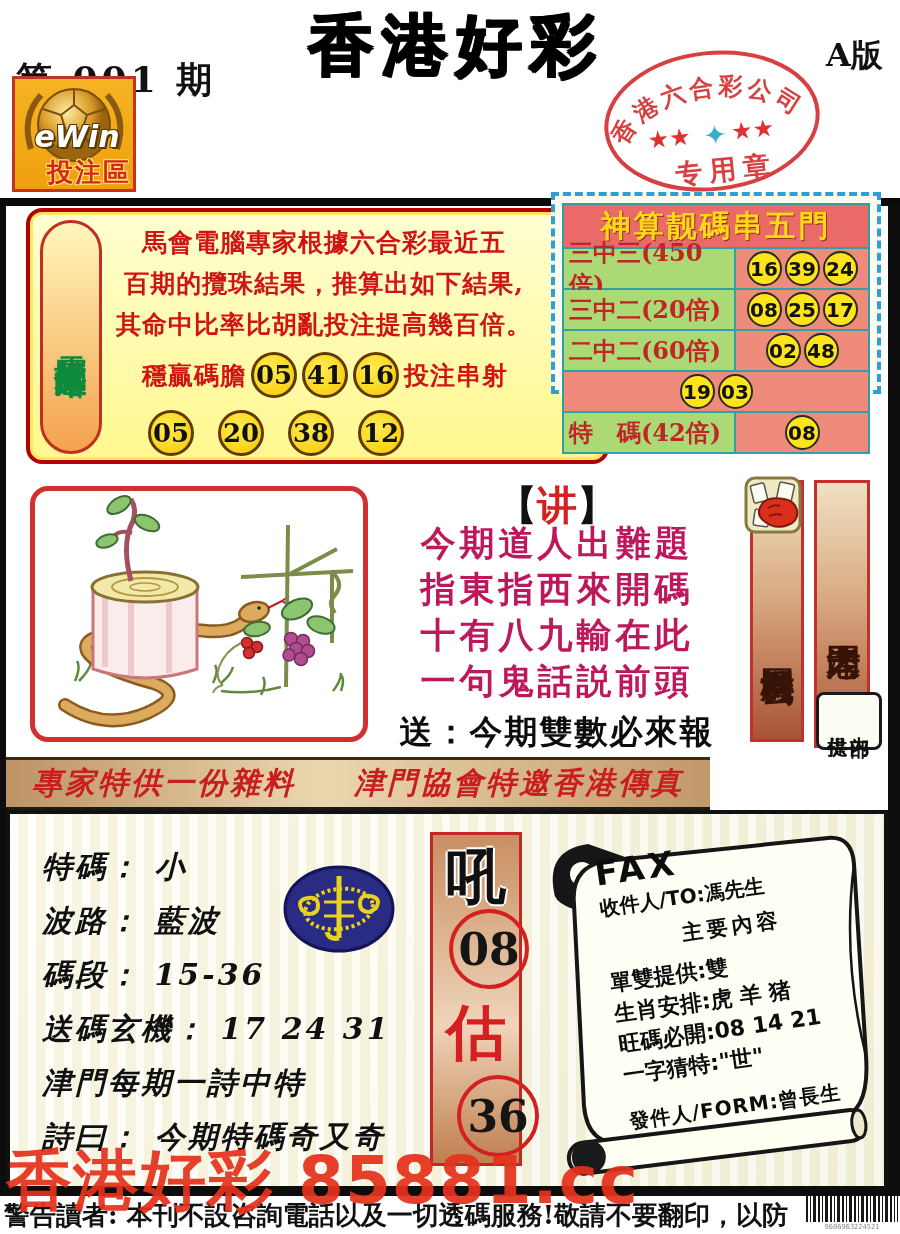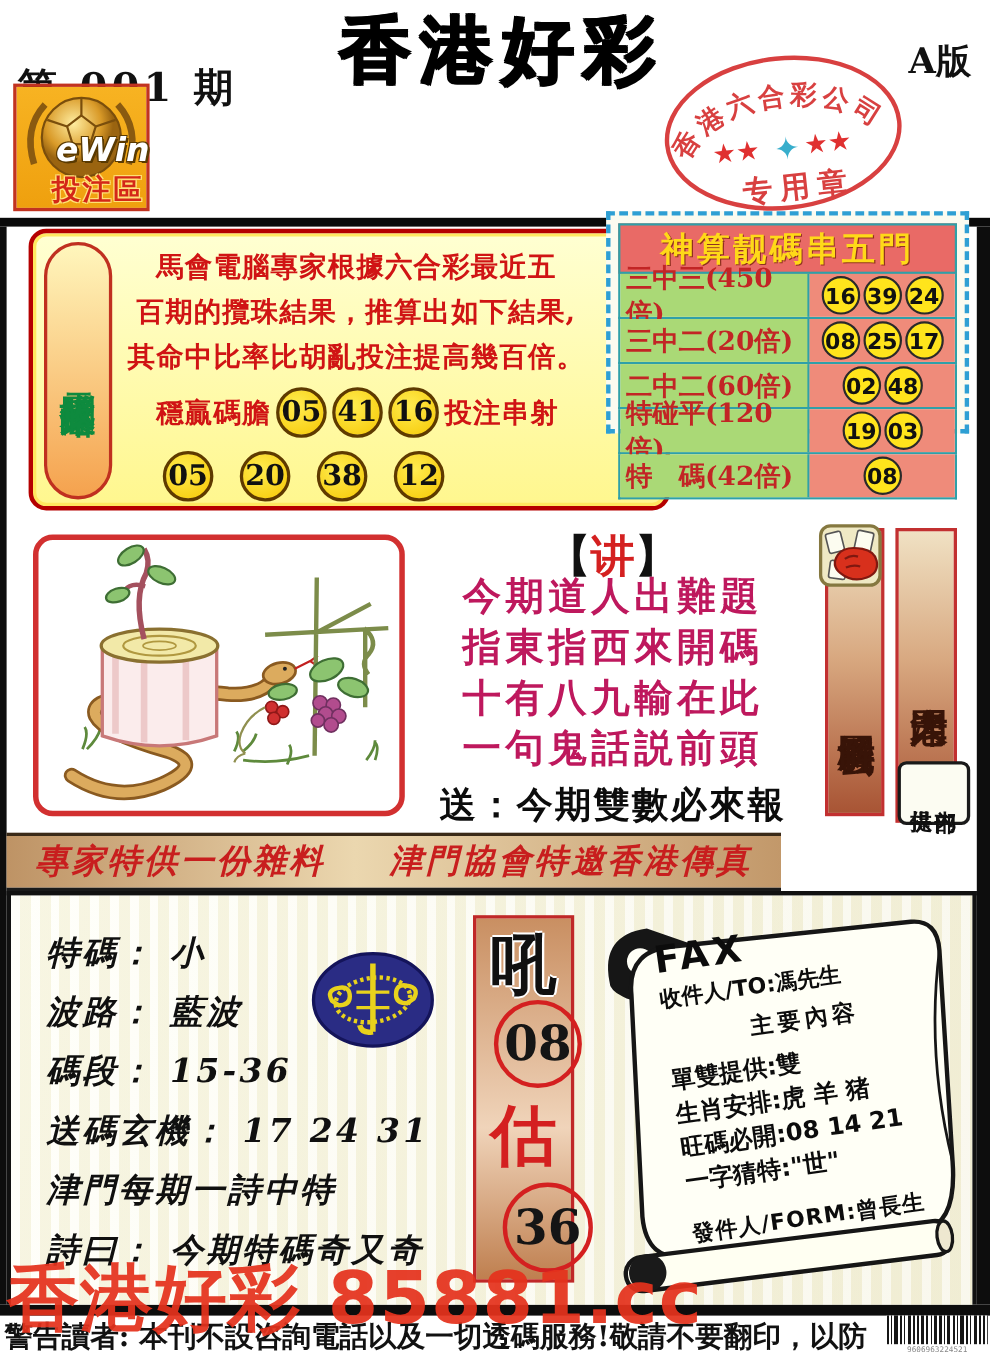--- a/index.html
+++ b/index.html
@@ -11,21 +11,21 @@
   
   .issue { left:16px; top:56px; font:700 36px "DejaVu Serif", serif; color:#111; letter-spacing:4px; }
   .main-title { left:215px; top:0px; width:480px; text-align:center; font:900 66px "DejaVu Serif", serif;
                 color:#000; letter-spacing:8px; text-shadow:2px 0 #000,0 2px #000,2px 2px #000; }
   .edition { left:826px; top:34px; font:700 32px "DejaVu Serif", serif; color:#111; }
   .stamp { left:598px; top:46px; width:228px; height:150px; }
   .header-rule { left:0; top:198px; width:900px; height:8px; background:#0a0a0a; }
 
   .ewin { left:12px; top:76px; width:124px; height:116px; background:linear-gradient(180deg,#F7B322,#EFA00E);
           border:3px solid #C23320; }
-  .ewin-brand { left:25px; top:40px; width:96px; text-align:right; font:900 italic 30px "DejaVu Sans", sans-serif;
+  .ewin-brand { left:14px; top:40px; width:96px; text-align:center; font:900 italic 30px "DejaVu Sans", sans-serif;
                 color:#fff; text-shadow:2px 2px 0 #5A3A00, -1px -1px 0 #5A3A00, 1px -1px 0 #5A3A00, -1px 1px 0 #5A3A00; }
   .ewin-caption { left:8px; top:76px; width:108px; text-align:right; font:900 26px "DejaVu Sans", sans-serif;
                   color:#D42718; text-shadow:1px 1px 0 #FFE27A, -1px -1px 0 #FFE27A, 1px -1px 0 #FFE27A, -1px 1px 0 #FFE27A; letter-spacing:2px;}
 
   
   .bar-left { left:0; top:206px; width:6px; height:980px; background:#0d0d0d; }
   .bar-right { left:888px; top:206px; width:12px; height:980px; background:#0d0d0d; }
   .bar-bottom { left:0; top:1186px; width:900px; height:10px; background:#0d0d0d; }
 
   
@@ -202,21 +202,20 @@
       </div>
     </div>
     <div class="combo-row">
       <div class="combo-label">二中二(60倍)</div>
       <div class="combo-nums">
         <span class="mini-ball">02</span>
         <span class="mini-ball">48</span>
       </div>
     </div>
     <div class="combo-row">
-      <div class="combo-label">特碰平(120倍)</div>
       <div class="combo-nums">
         <span class="mini-ball">19</span>
         <span class="mini-ball">03</span>
       </div>
     </div>
     <div class="combo-row">
       <div class="combo-label">特　碼(42倍)</div>
       <div class="combo-nums">
         <span class="mini-ball">08</span>
       </div>

